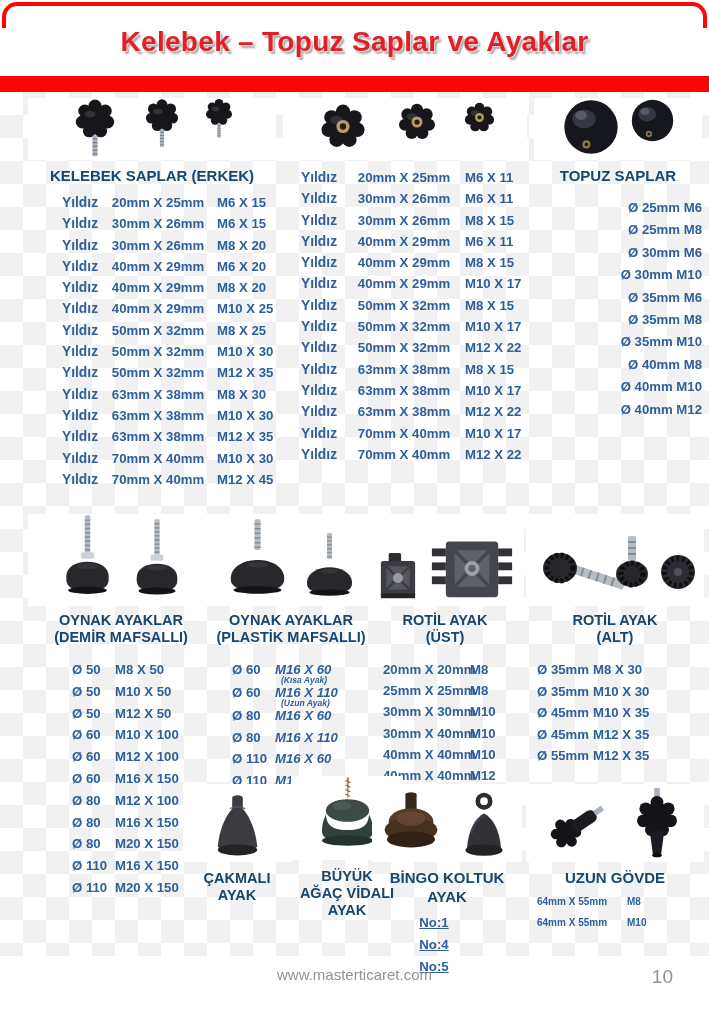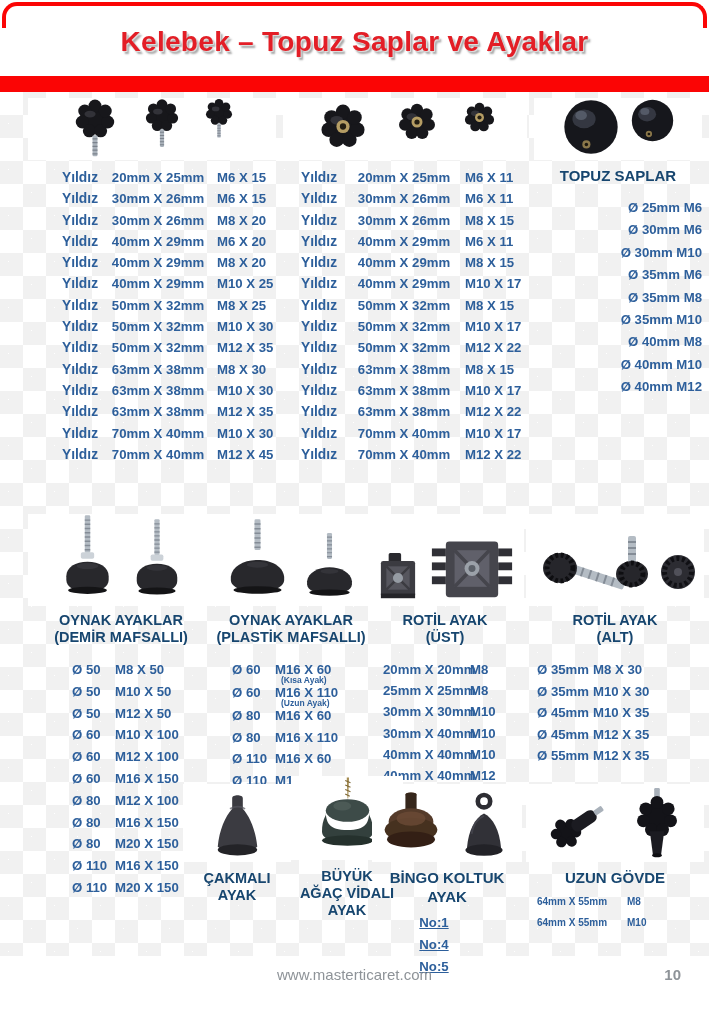--- a/index.html
+++ b/index.html
@@ -61,21 +61,21 @@
   .t-topuz .c-spec { padding-left: 23px; }
 
   .t-demir { margin-top: 16px; }
   .t-demir .trow { height: 21.8px; }
   .t-demir .c-dia { width: 87px; padding-left: 44px; }
   .t-demir .c-spec { flex: 1; }
 
   .t-plastik { margin-top: 16px; }
   .t-plastik .trow { min-height: 21.5px; }
   .t-plastik .c-dia { width: 63px; padding-left: 20px; }
-  .t-plastik .c-spec { flex: 1; }
+  .t-plastik .c-spec { flex: 1; font-style: italic; }
 
   .t-rotilust { margin-top: 16px; }
   .t-rotilust .trow { height: 21.2px; }
   .t-rotilust .c-size { width: 104px; padding-left: 17px; }
   .t-rotilust .c-spec { flex: 1; }
 
   .t-rotilalt { margin-top: 16px; }
   .t-rotilalt .trow { height: 21.5px; }
   .t-rotilalt .c-dia { width: 67px; padding-left: 11px; }
   .t-rotilalt .c-spec { flex: 1; }
@@ -99,22 +99,22 @@
   #sec-cakmali  { left: 183px; top: 784px; width: 108px; }
   #sec-agac     { left: 291px; top: 776px; width: 112px; }
   #sec-bingo    { left: 372px; top: 784px; width: 150px; }
   #sec-uzun     { left: 526px; top: 784px; width: 178px; }
 
   .footer-url {
     position: absolute; top: 966px; left: 0; width: 709px; text-align: center;
     font-weight: normal; font-size: 15px; color: var(--footer-gray);
   }
   .footer-page {
-    position: absolute; top: 966px; right: 28px;
-    font-weight: bold; font-size: 15px; color: var(--footer-gray);
+    position: absolute; top: 966px; right: 36px;
+    font-weight: normal; font-size: 19px; color: var(--footer-gray);
   }
   .defs { position: absolute; width: 0; height: 0; overflow: hidden; }
 </style>
 </head>
 <body>
 
 <div class="page">
 
   <svg class="defs" aria-hidden="true">
     <defs>
@@ -276,20 +276,21 @@
       <svg width="62" height="62">
           <use href="#sym-star-male"></use>
         </svg>
       <svg width="52" height="52">
           <use href="#sym-star-male"></use>
         </svg>
       <svg width="42" height="42">
           <use href="#sym-star-male"></use>
         </svg>
     </div>
+    <div class="h-one">KELEBEK SAPLAR (ERKEK)</div>
     <div class="tbl t-kelebek">
         <div class="trow">
           <div class="cell c-name">Yıldız</div>
           <div class="cell c-size">20mm X 25mm</div>
           <div class="cell c-spec">M6 X 15</div>
         </div>
         <div class="trow">
           <div class="cell c-name">Yıldız</div>
           <div class="cell c-size">30mm X 26mm</div>
           <div class="cell c-spec">M6 X 15</div>
@@ -449,20 +450,23 @@
           <use href="#sym-ball"></use>
         </svg>
       <svg width="45" height="45">
           <use href="#sym-ball"></use>
         </svg>
     </div>
     <div class="h-one">TOPUZ SAPLAR</div>
     <div class="tbl t-topuz">
         <div class="trow">
           <div class="cell c-spec">Ø 25mm M6</div>
+        </div>
+        <div class="trow">
+          <div class="cell c-spec">Ø 25mm M8</div>
         </div>
         <div class="trow">
           <div class="cell c-spec">Ø 30mm M6</div>
         </div>
         <div class="trow">
           <div class="cell c-spec">Ø 30mm M10</div>
         </div>
         <div class="trow">
           <div class="cell c-spec">Ø 35mm M6</div>
         </div>

